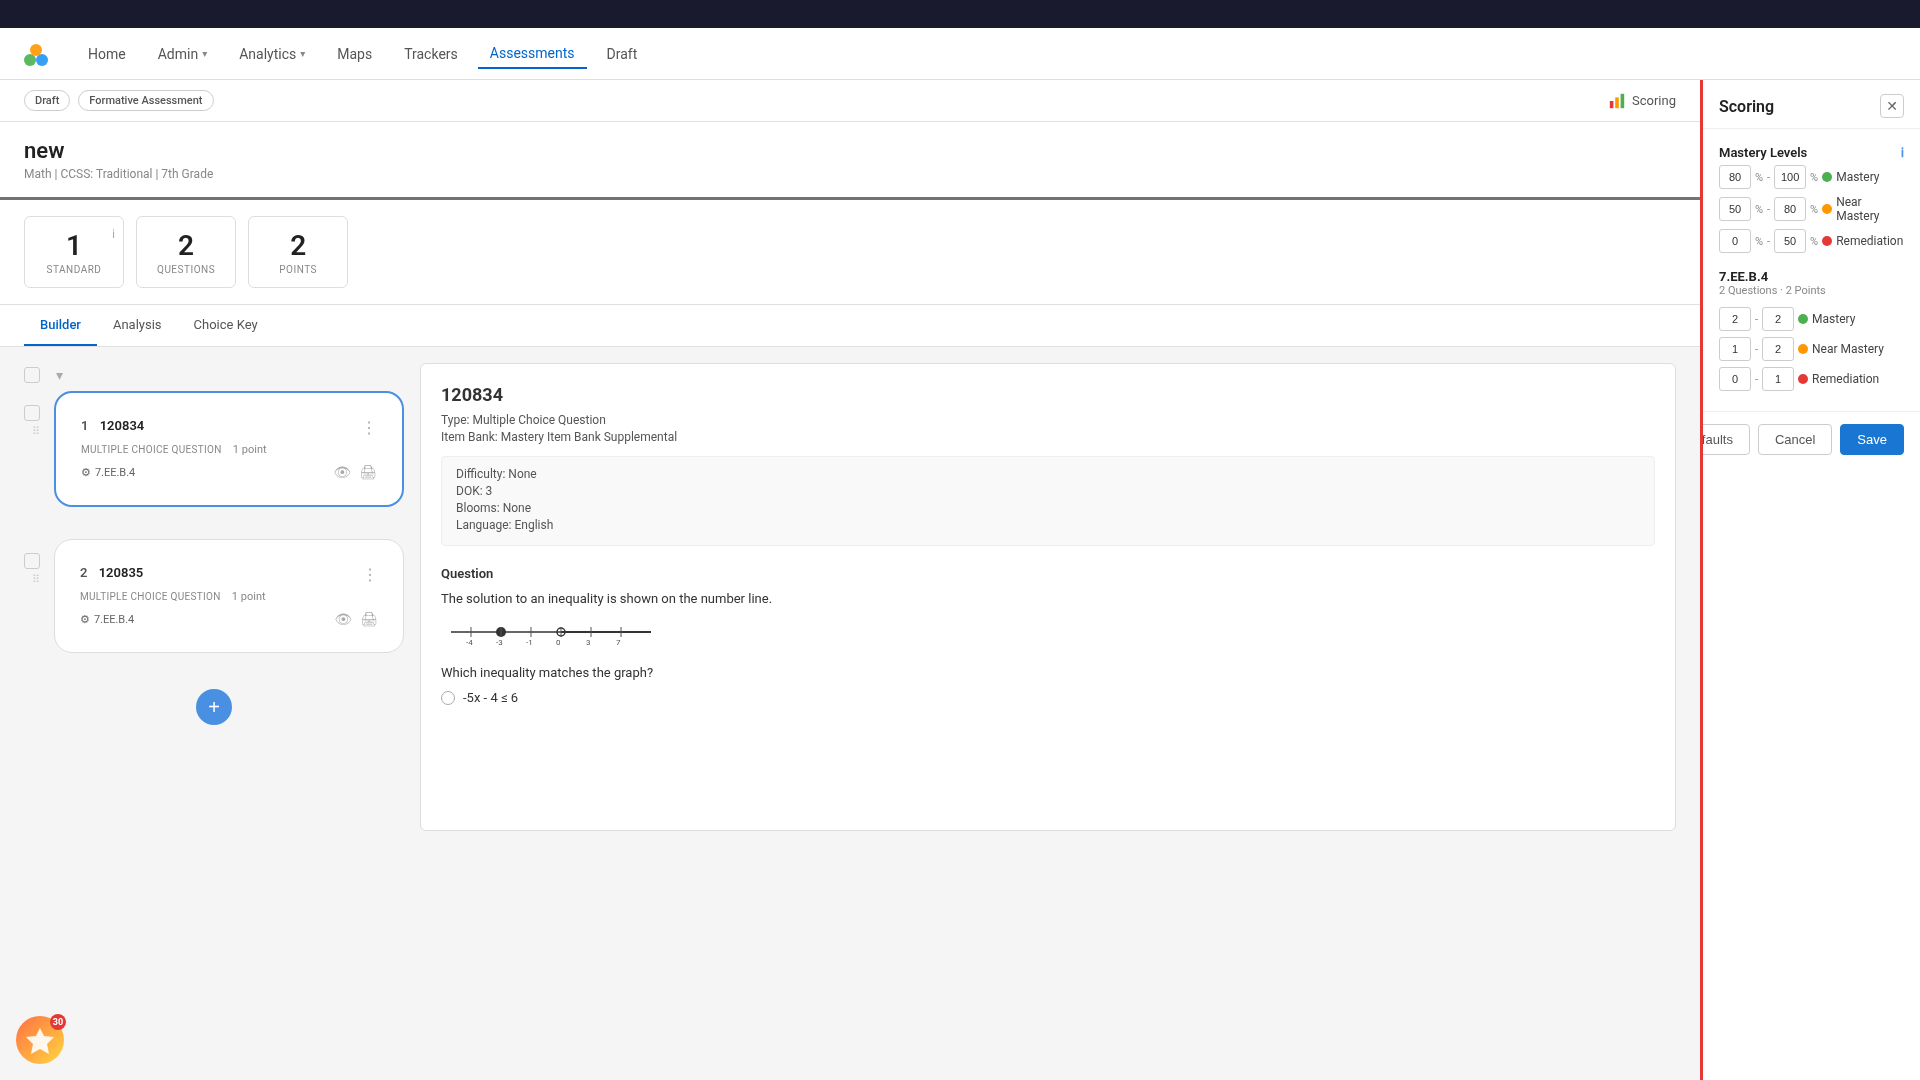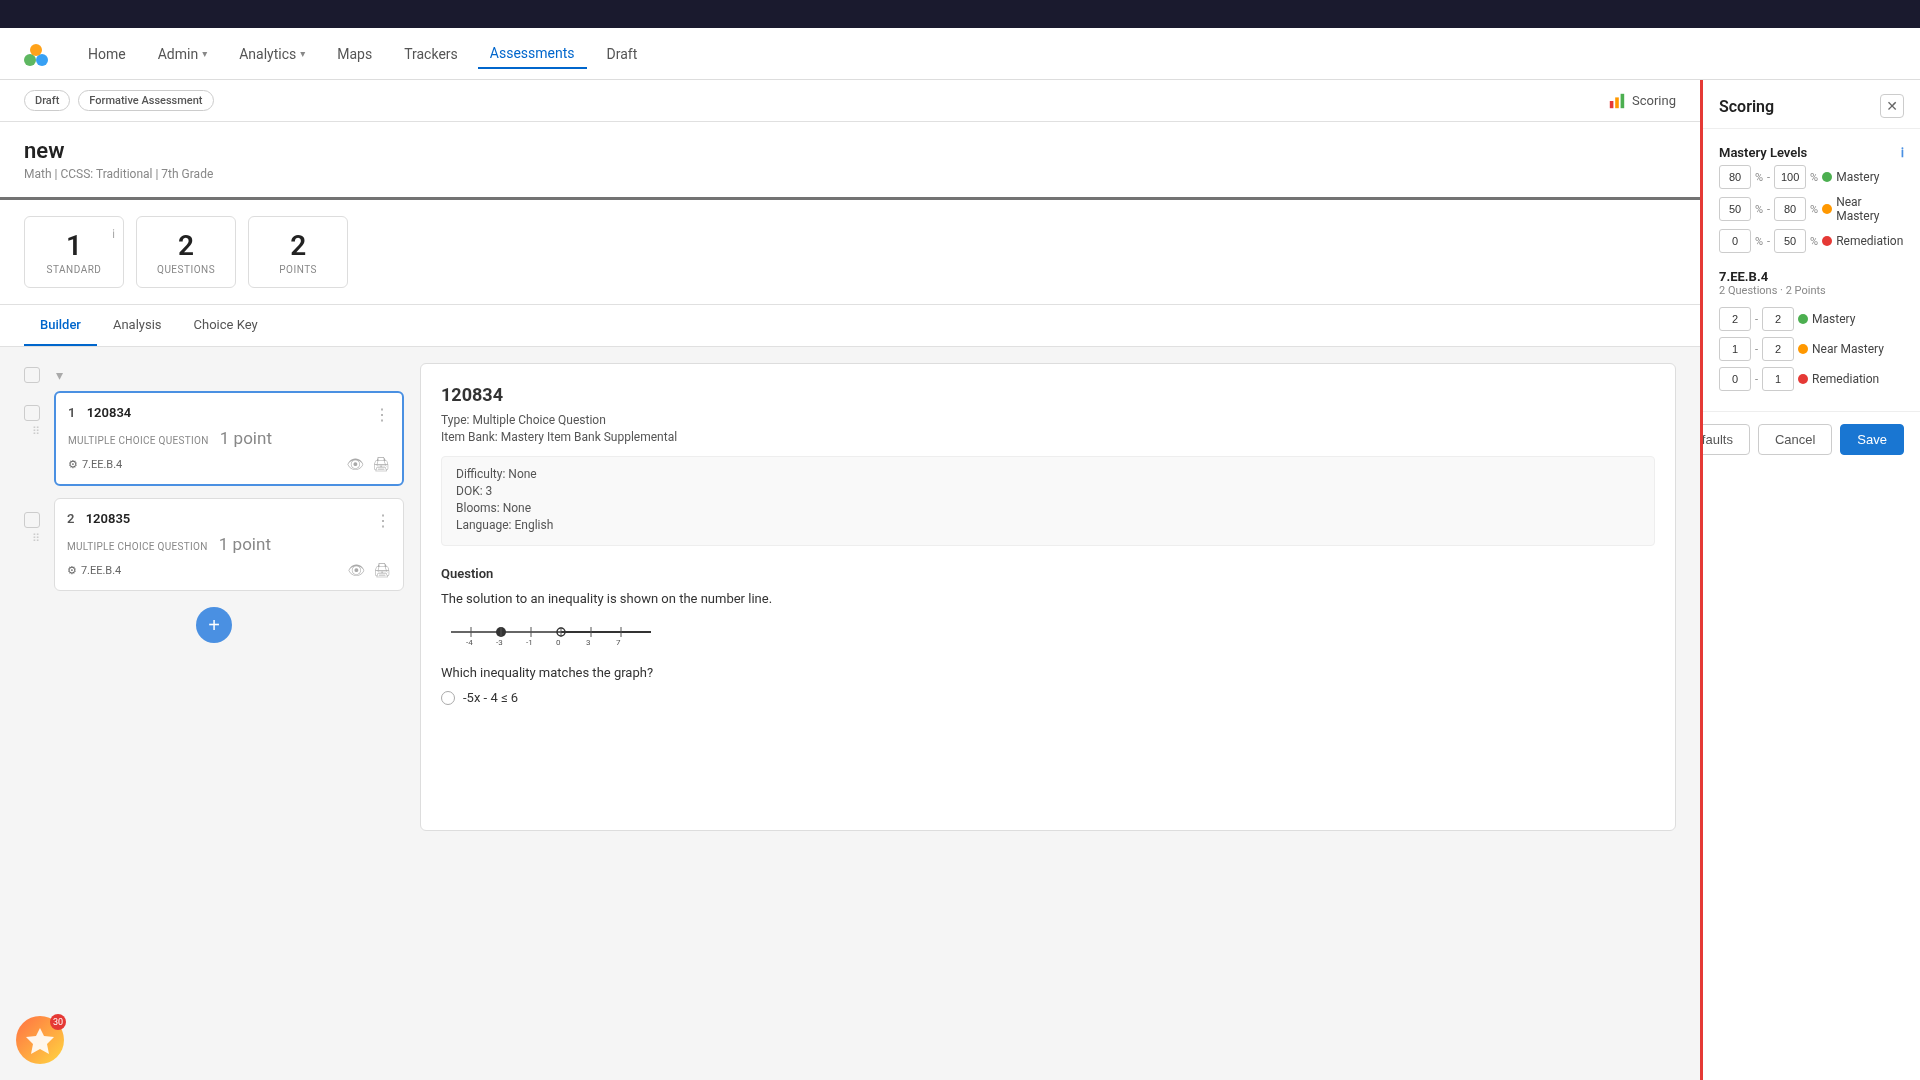--- a/index.html
+++ b/index.html
@@ -47,27 +47,27 @@
     
     .tabs { display: flex; gap: 0; padding: 0 24px; background: #fff; border-bottom: 1px solid #e0e0e0; }
     .tab { padding: 12px 16px; font-size: 13px; color: #555; cursor: pointer; border-bottom: 2px solid transparent; }
     .tab.active { color: #0066cc; border-bottom: 2px solid #0066cc; font-weight: 500; }
 
     
     .builder-area { display: flex; gap: 0; padding: 16px 24px; background: #f5f5f5; min-height: 500px; }
 
     
     .question-list { width: 380px; flex-shrink: 0; }
-    .q-item { background: #fff; border: 1px solid #ddd; border-radius: 6px; margin-bottom: 4px; padding: 12px; position: relative; cursor: pointer; }
+    .q-item { background: #fff; border: 1px solid #ddd; border-radius: 18px; margin-bottom: 24px; padding: 25px; position: relative; cursor: pointer; }
     .q-item.selected { border: 2px solid #4a90e2; }
     .q-item-header { display: flex; align-items: flex-start; justify-content: space-between; margin-bottom: 4px; }
     .q-num { color: #555; font-size: 13px; font-weight: 600; margin-right: 8px; }
     .q-id { font-size: 13px; font-weight: 600; color: #222; }
     .q-type { font-size: 10px; color: #888; text-transform: uppercase; letter-spacing: 0.3px; }
-    .q-points { font-size: 17px; color: #888; }
+    .q-points { font-size: 11px; color: #888; }
     .q-footer { display: flex; align-items: center; justify-content: space-between; margin-top: 8px; }
     .q-standard { font-size: 11px; color: #666; display: flex; align-items: center; gap: 4px; }
     .q-actions { display: flex; gap: 8px; }
     .q-action-icon { color: #aaa; cursor: pointer; font-size: 14px; }
     .q-dots { color: #aaa; cursor: pointer; font-size: 16px; }
     .q-check { width: 16px; height: 16px; border: 1px solid #ccc; border-radius: 3px; margin-right: 8px; flex-shrink: 0; }
 
     
     .add-btn { width: 36px; height: 36px; border-radius: 50%; background: #4a90e2; color: #fff; display: flex; align-items: center; justify-content: center; font-size: 20px; cursor: pointer; margin: 12px auto; border: none; }
 
@@ -107,21 +107,21 @@
 
     
     .scoring-footer { position: sticky; bottom: 0; background: #fff; border-top: 1px solid #eee; padding: 12px 16px; display: flex; justify-content: flex-end; gap: 8px; }
     .btn { padding: 7px 16px; border-radius: 4px; font-size: 13px; cursor: pointer; border: 1px solid #ccc; background: #fff; color: #555; }
     .btn.primary { background: #1976d2; color: #fff; border-color: #1976d2; }
     .btn.defaults { color: #555; }
 
     
     .bottom-avatar { position: fixed; bottom: 16px; left: 16px; }
     .avatar-circle { width: 48px; height: 48px; border-radius: 50%; background: linear-gradient(135deg, #ff7043, #ffd740); display: flex; align-items: center; justify-content: center; }
-    .notification-badge { position: absolute; top: -2px; right: -2px; background: #e53935; color: #fff; border-radius: 50%; width: 16px; height: 16px; font-size: 9px; display: flex; align-items: center; justify-content: center; }
+    .notification-badge { position: absolute; top: -2px; right: -2px; background: #e53935; color: #fff; border-radius: 50%; width: 16px; height: 16px; font-size: 9px; display: flex; align-items: center; justify-content: center; font-weight: bold; }
     .checkbox-area { display: flex; align-items: center; gap: 8px; padding: 4px 0; margin-bottom: 4px; }
 
     
     .nl-svg { margin: 8px 0; }
   </style>
 </head>
 <body>
 
 <div class="top-bar"></div>
 

